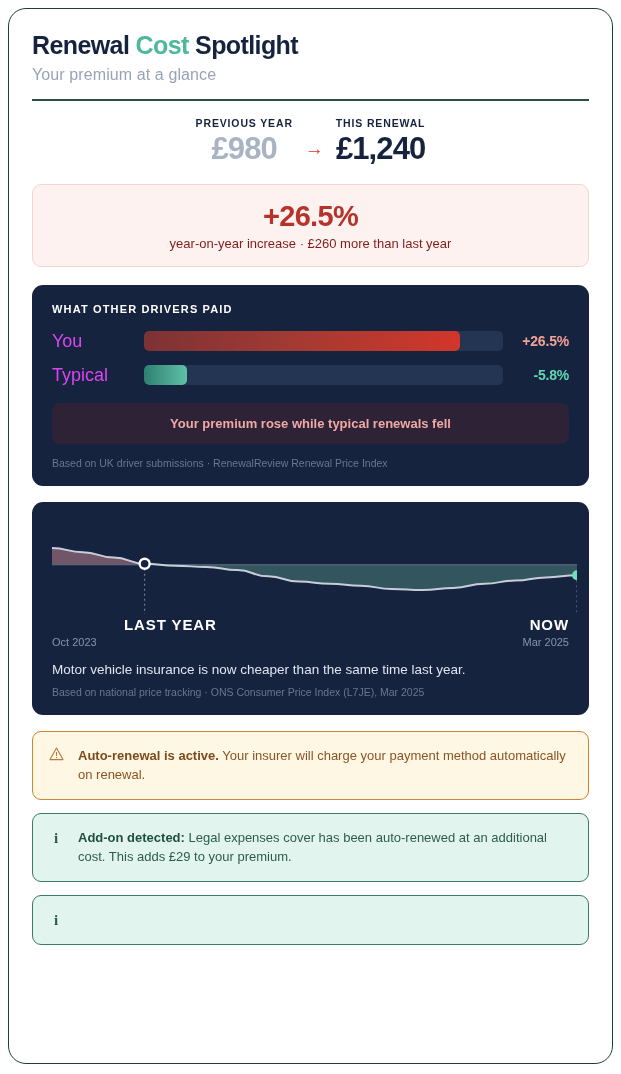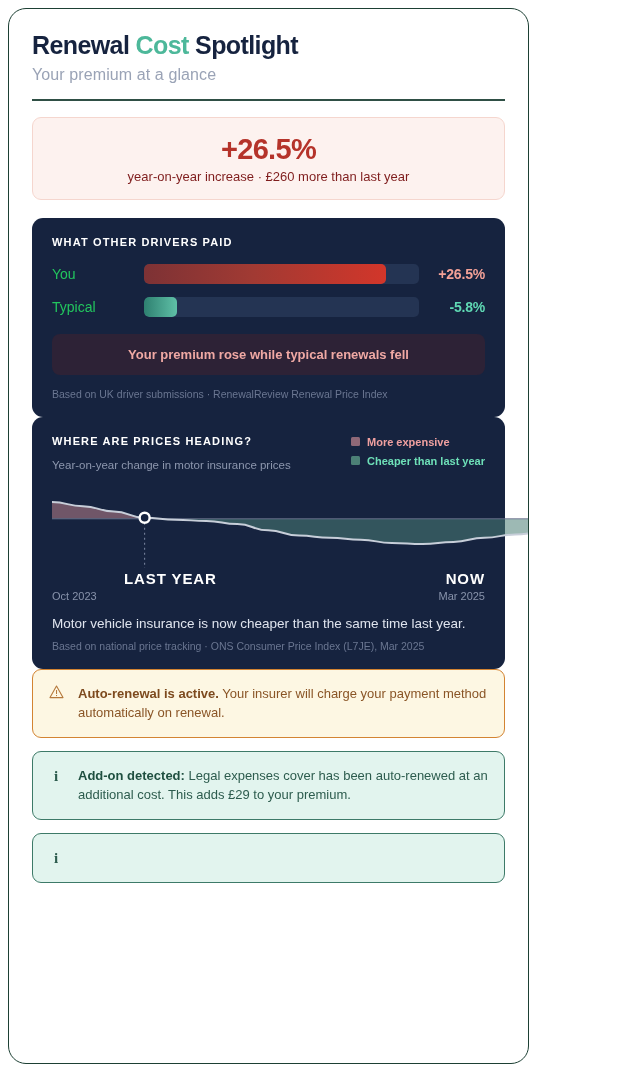--- a/index.html
+++ b/index.html
@@ -22,21 +22,21 @@
     height: 1074px;
     background: #ffffff;
     box-sizing: border-box;
   }
 
   
   .outer-card {
     position: absolute;
     left: 8px;
     top: 8px;
-    width: 521px;
+    width: 605px;
     height: 1056px;
     box-sizing: border-box;
     border: 1.5px solid #1d4034;
     border-radius: 18px;
     background: #ffffff;
     padding: 22px 23px 0 23px;
     overflow: hidden;
   }
 
   
@@ -130,40 +130,41 @@
     font-size: 13px;
     color: #7f1d1d;
   }
 
   
   .dark-card {
     background: #16233f;
     border-radius: 11px;
     padding: 18px 20px 17px 20px;
     box-sizing: border-box;
+    margin-bottom: 16px;
   }
   .dark-card-title {
     font-size: 11px;
     font-weight: 700;
     letter-spacing: 1.15px;
     color: #ffffff;
     margin-bottom: 16px;
   }
 
   
   .bar-row {
     display: flex;
     align-items: center;
     margin-bottom: 13px;
   }
   .bar-label {
     width: 92px;
     flex: 0 0 92px;
-    font-size: 14px;
-    color: #22c55e;
+    font-size: 18px;
+    color: #d946ef;
   }
   .bar-track {
     flex: 1 1 auto;
     height: 20px;
     background: #243453;
     border-radius: 5px;
     overflow: hidden;
     position: relative;
   }
   .bar-fill {
@@ -322,20 +323,33 @@
 </head>
 <body>
 
 <div class="page">
   <div class="outer-card">
 
     <h1 class="page-title"><span>Renewal </span><span class="accent">Cost</span><span> Spotlight</span></h1>
     <p class="subtitle">Your premium at a glance</p>
     <div class="divider"></div>
 
+    <div class="compare-row">
+      <div class="compare-col">
+        <div class="compare-label">PREVIOUS YEAR</div>
+        <div class="compare-value prev">£980</div>
+      </div>
+      <div class="arrow-wrap">
+        <span class="arrow-glyph">→</span>
+      </div>
+      <div class="compare-col">
+        <div class="compare-label">THIS RENEWAL</div>
+        <div class="compare-value now">£1,240</div>
+      </div>
+    </div>
 
     <div class="increase-banner">
       <div class="increase-pct">+26.5%</div>
       <div class="increase-sub">year-on-year increase · £260 more than last year</div>
     </div>
 
     <div class="dark-card">
       <div class="dark-card-title">WHAT OTHER DRIVERS PAID</div>
 
       <div class="bar-row">
@@ -354,36 +368,20 @@
         <div class="bar-value neg-good">-5.8%</div>
       </div>
 
       <div class="insight-box">
         <div class="insight-text">Your premium rose while typical renewals fell</div>
       </div>
       <div class="source-note">Based on UK driver submissions · RenewalReview Renewal Price Index</div>
     </div>
 
     <div class="dark-card">
-      <div class="chart-head">
-        <div class="chart-head-left">
-          <div class="dark-card-title" style="margin-bottom:0">WHERE ARE PRICES HEADING?</div>
-          <div class="chart-subtitle">Year-on-year change in motor insurance prices</div>
-        </div>
-        <div class="legend">
-          <div class="legend-item more">
-            <span class="legend-swatch"></span>
-            <span class="legend-text">More expensive</span>
-          </div>
-          <div class="legend-item cheaper">
-            <span class="legend-swatch"></span>
-            <span class="legend-text">Cheaper than last year</span>
-          </div>
-        </div>
-      </div>
 
       <div class="chart-area">
         <svg id="trend-svg" width="525" height="74" viewBox="0 0 525 74">
             <defs>
               <clipPath id="clipAbove">
                 <rect x="0" y="0" width="525" height="24.8"></rect>
               </clipPath>
               <clipPath id="clipBelow">
                 <rect x="0" y="24.8" width="525" height="49.2"></rect>
               </clipPath>

